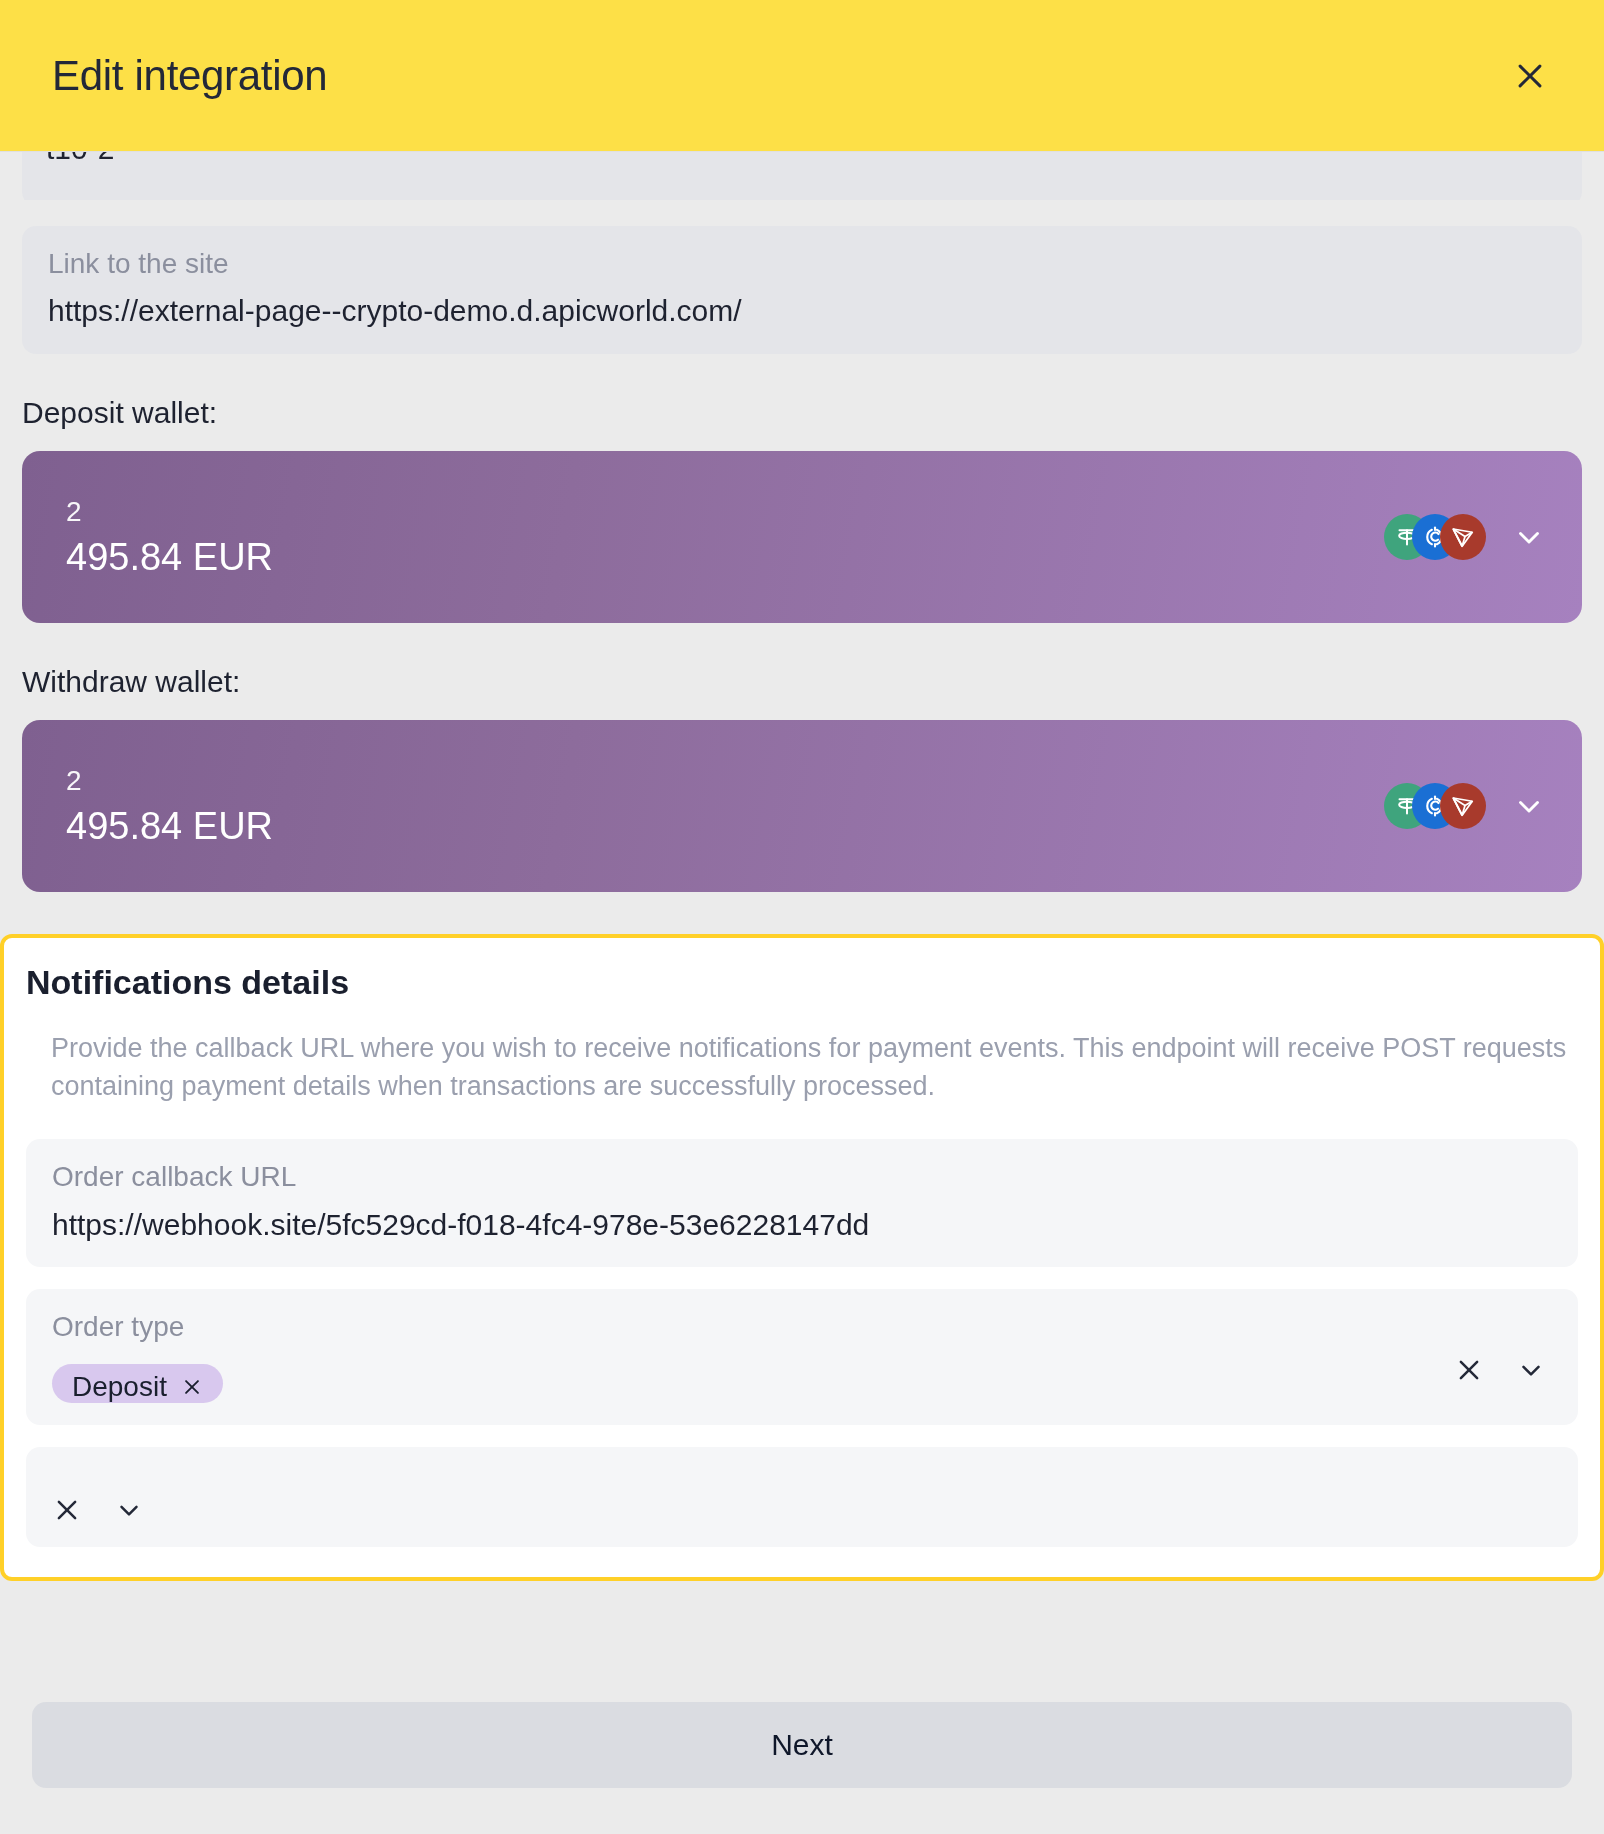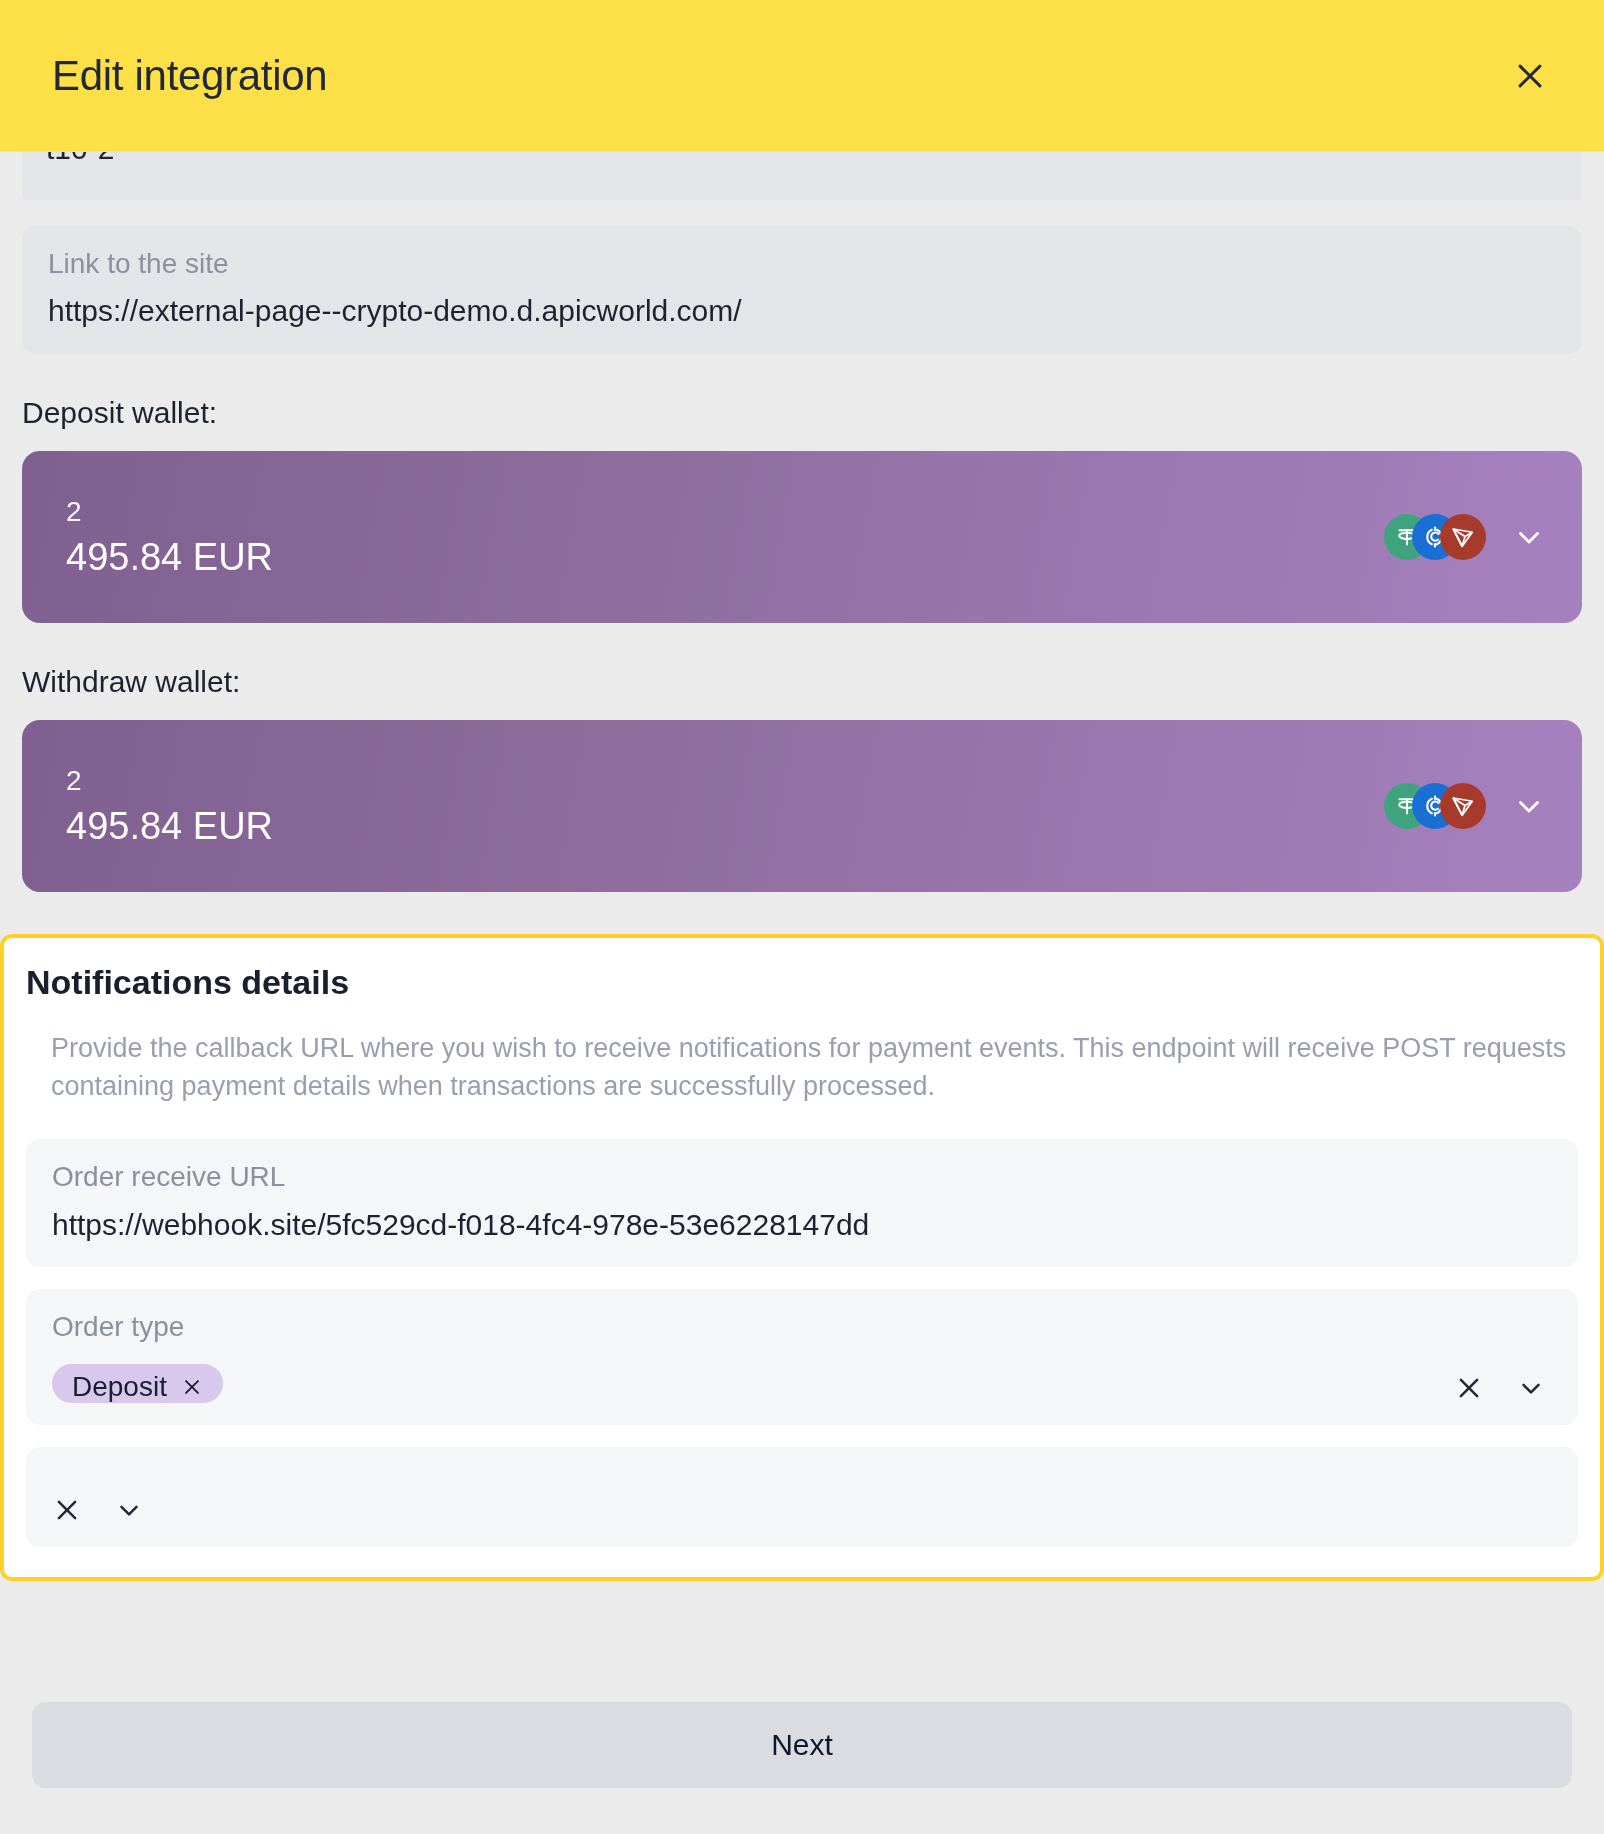--- a/index.html
+++ b/index.html
@@ -191,21 +191,21 @@
     position: relative;
   }
   .input-card:first-of-type { margin-top: 0; }
 
   .select-card {
     background: #f5f6f8;
     border-radius: 14px;
     padding: 20px 26px 22px 26px;
     margin-top: 22px;
     display: flex;
-    align-items: flex-end;
+    align-items: center;
     justify-content: space-between;
   }
   .select-main { flex: 1 1 auto; }
   .chip {
     display: inline-flex;
     align-items: center;
     gap: 14px;
     background: #d8c8ee;
     border-radius: 22px;
     padding: 9px 20px 2px 20px;
@@ -355,21 +355,21 @@
           </svg>
         </div>
       </div>
     </div>
 
     <div class="notif-panel">
       <div class="notif-title">Notifications details</div>
       <div class="notif-desc">Provide the callback URL where you wish to receive notifications for payment events. This endpoint will receive POST requests containing payment details when transactions are successfully processed.</div>
 
       <div class="input-card">
-        <div class="field-label">Order receive URL</div>
+        <div class="field-label">Order callback URL</div>
         <div class="field-value">https://webhook.site/5fc529cd-f018-4fc4-978e-53e6228147dd</div>
       </div>
 
       <div class="select-card">
         <div class="select-main">
           <div class="field-label">Order type</div>
           <div class="chip">
             <span class="chip-label">Deposit</span>
             <span class="chip-x">
               <svg width="22" height="22" viewBox="0 0 24 24" fill="none" stroke="#1a1f2e" stroke-width="2" stroke-linecap="round">

